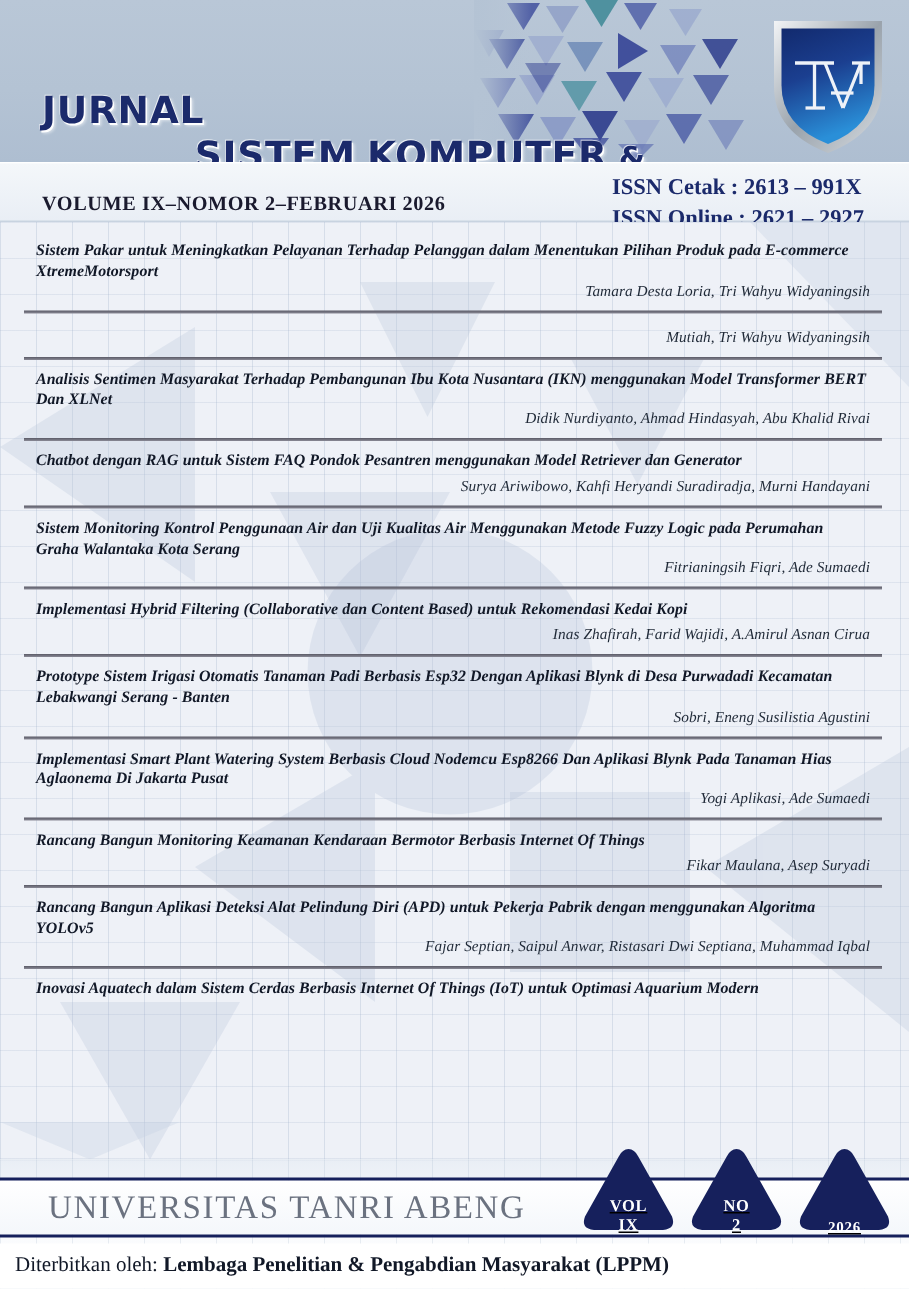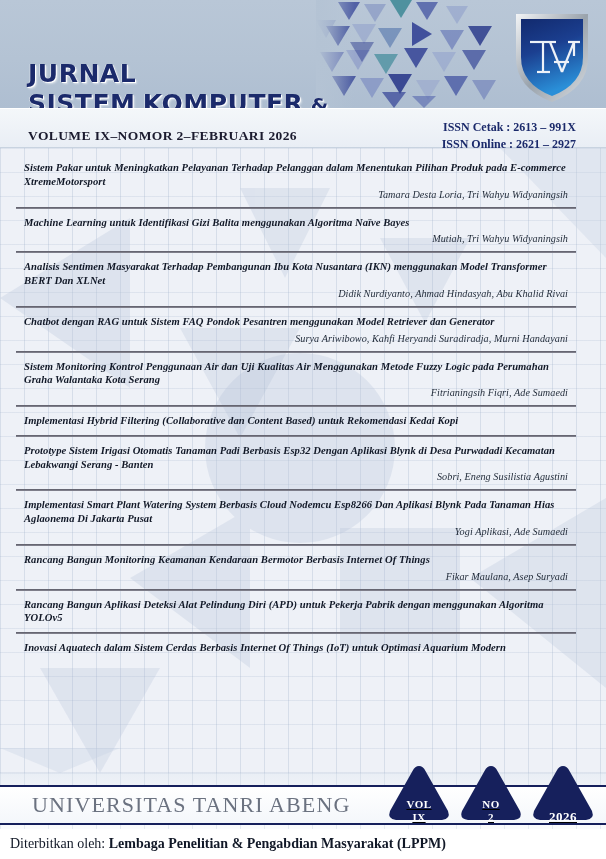--- a/index.html
+++ b/index.html
@@ -54,21 +54,21 @@
     letter-spacing: 0.5px;
     line-height: 1.18;
     text-shadow:
       1px 1px 0 rgba(255,255,255,0.95),
       -0.5px -0.5px 0 rgba(255,255,255,0.7),
       2px 2px 2px rgba(255,255,255,0.5);
     white-space: nowrap;
   }
   .tl1 { font-size: 20px; }
   .tl1 .cap { font-size: 25px; }
-  .tl2 { font-size: 20px; }
+  .tl2 { font-size: 20px; text-align: center; }
   .tl2 .cap { font-size: 25px; }
   .tl3 { font-size: 20px; }
   .tl3 .cap { font-size: 25px; }
 
   
   .logo-wrap {
     position: absolute;
     right: 12px;
     top: 6px;
     width: 84px;
@@ -93,24 +93,24 @@
     font-weight: bold;
     font-size: 13.5px;
     color: #1a1a2e;
     letter-spacing: 0.4px;
     flex: 1;
   }
 
   .issn-box {
     font-family: "Liberation Serif", serif;
     font-weight: bold;
-    font-size: 12px;
+    font-size: 15px;
     color: #1b2a6b;
     line-height: 1.35;
-    text-align: right;
+    text-align: left;
     white-space: nowrap;
     padding-right: 14px;
   }
 
   
   .body-area {
     position: relative;
     height: 625px;
     background: #eef1f7;
     overflow: hidden;
@@ -123,21 +123,21 @@
       linear-gradient(to right, rgba(160,178,202,0.30) 1px, transparent 1px),
       linear-gradient(to bottom, rgba(160,178,202,0.22) 1px, transparent 1px);
     background-size: 24px 24px;
   }
 
   .bg-shapes { position: absolute; inset: 0; }
 
   .articles {
     position: relative;
     z-index: 4;
-    padding: 6px 28px 0 14px;
+    padding: 6px 16px 0 14px;
   }
 
   .article {
     position: relative;
     padding: 7px 10px 4px 10px;
   }
 
   .article-title {
     font-family: "Liberation Serif", serif;
     font-style: italic;
@@ -232,21 +232,21 @@
     color: #ffffff;
     font-family: "Liberation Serif", serif;
     font-weight: bold;
     font-size: 11px;
     line-height: 1.25;
     text-align: center;
     letter-spacing: 0.5px;
   }
   .tri.t1 .tri-label { margin-top: 12px; }
   .tri.t2 .tri-label { margin-top: 30px; }
-  .tri.t3 .tri-label { margin-top: 20px; font-size: 13px; }
+  .tri.t3 .tri-label { margin-top: 20px; font-size: 10px; }
 
   .publisher-band {
     position: absolute;
     left: 0; right: 0;
     bottom: 0;
     height: 30px;
     background: #ffffff;
     border-top: 0;
     display: flex;
     align-items: center;
@@ -380,21 +380,20 @@
 
     <div class="articles">
 
       <div class="article">
         <div class="article-title">Sistem Pakar untuk Meningkatkan Pelayanan Terhadap Pelanggan dalam Menentukan Pilihan Produk pada E-commerce XtremeMotorsport</div>
         <div class="article-authors">Tamara Desta Loria, Tri Wahyu Widyaningsih</div>
       </div>
       <div class="divider"></div>
 
       <div class="article one-line">
-        <div class="article-title">Machine Learning untuk Identifikasi Gizi Balita menggunakan Algoritma Naïve Bayes</div>
         <div class="article-authors">Mutiah, Tri Wahyu Widyaningsih</div>
       </div>
       <div class="divider"></div>
 
       <div class="article">
         <div class="article-title">Analisis Sentimen Masyarakat Terhadap Pembangunan Ibu Kota Nusantara (IKN) menggunakan Model Transformer BERT Dan XLNet</div>
         <div class="article-authors">Didik Nurdiyanto, Ahmad Hindasyah, Abu Khalid Rivai</div>
       </div>
       <div class="divider"></div>
 
@@ -405,20 +404,21 @@
       <div class="divider"></div>
 
       <div class="article">
         <div class="article-title">Sistem Monitoring Kontrol Penggunaan Air dan Uji Kualitas Air Menggunakan Metode Fuzzy Logic pada Perumahan Graha Walantaka Kota Serang</div>
         <div class="article-authors">Fitrianingsih Fiqri, Ade Sumaedi</div>
       </div>
       <div class="divider"></div>
 
       <div class="article one-line">
         <div class="article-title">Implementasi Hybrid Filtering (Collaborative dan Content Based) untuk Rekomendasi Kedai Kopi</div>
+        <div class="article-authors">Inas Zhafirah, Farid Wajidi,  A.Amirul Asnan Cirua</div>
       </div>
       <div class="divider"></div>
 
       <div class="article">
         <div class="article-title">Prototype Sistem Irigasi Otomatis Tanaman Padi Berbasis Esp32 Dengan Aplikasi Blynk di Desa Purwadadi Kecamatan Lebakwangi Serang - Banten</div>
         <div class="article-authors">Sobri, Eneng Susilistia Agustini</div>
       </div>
       <div class="divider"></div>
 
       <div class="article">
@@ -428,20 +428,21 @@
       <div class="divider"></div>
 
       <div class="article one-line">
         <div class="article-title">Rancang Bangun Monitoring Keamanan Kendaraan Bermotor Berbasis Internet Of Things</div>
         <div class="article-authors">Fikar Maulana, Asep Suryadi</div>
       </div>
       <div class="divider"></div>
 
       <div class="article">
         <div class="article-title">Rancang Bangun Aplikasi Deteksi Alat Pelindung Diri (APD) untuk Pekerja Pabrik dengan menggunakan Algoritma YOLOv5</div>
+        <div class="article-authors">Fajar Septian, Saipul Anwar, Ristasari Dwi Septiana, Muhammad Iqbal</div>
       </div>
       <div class="divider"></div>
 
       <div class="article one-line">
         <div class="article-title">Inovasi Aquatech dalam Sistem Cerdas Berbasis Internet Of Things (IoT) untuk Optimasi Aquarium Modern</div>
 
       </div>
 
     </div>
   </div>

